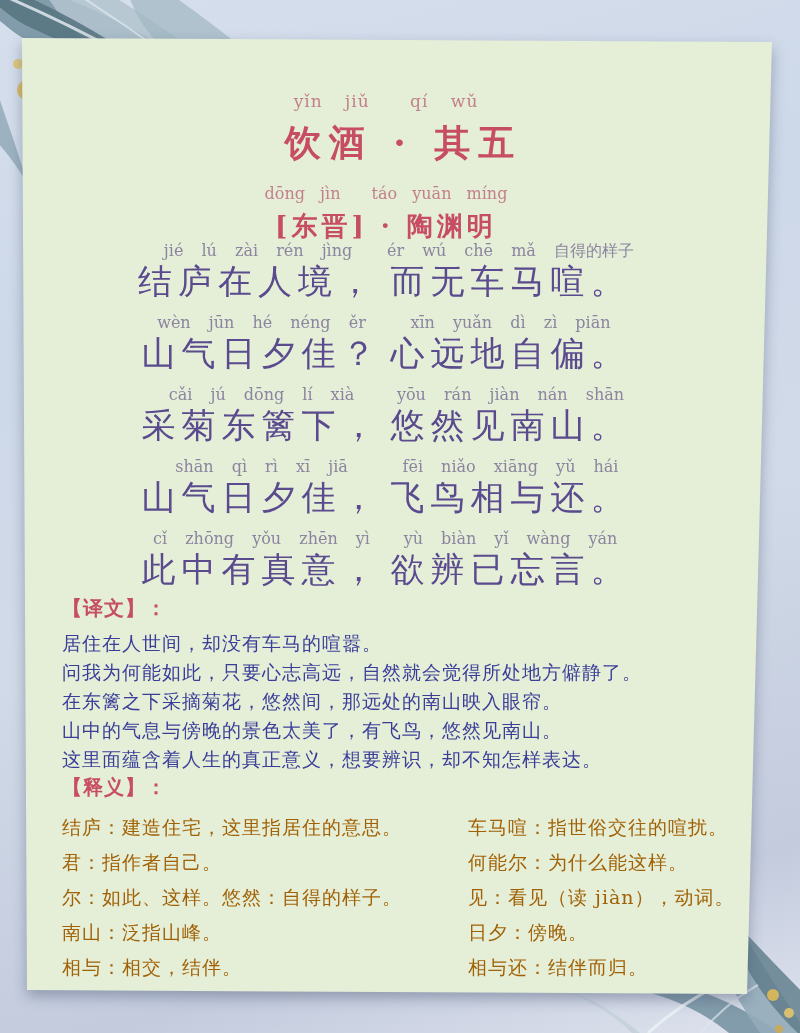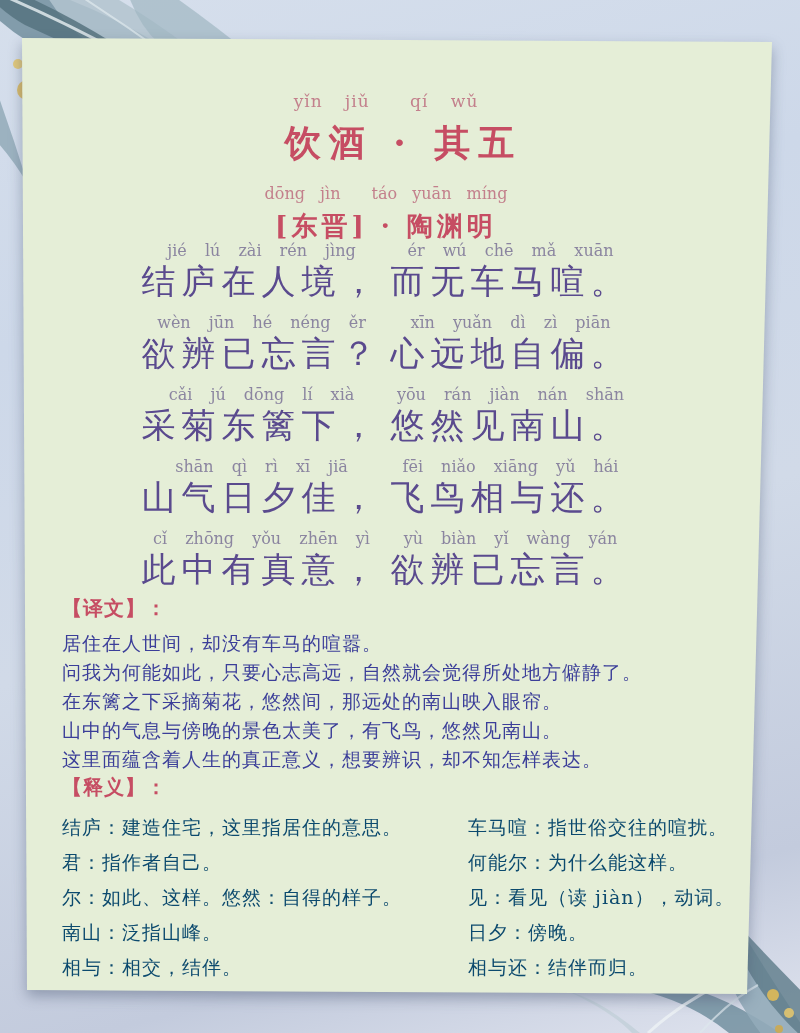--- a/index.html
+++ b/index.html
@@ -29,21 +29,21 @@
   .py{font-size:16px;color:#8b85a0;word-spacing:13px;line-height:19px;}
   .cn{font-size:34px;color:#5a4a8e;letter-spacing:6px;line-height:42px;}
 
   .sec-header{font-size:20px;font-weight:bold;color:#c64d63;letter-spacing:1px;}
   .yiwen-block{position:absolute;top:557px;left:40px;width:670px;}
   .yiwen-lines{margin-top:7px;}
   .yiwen-lines div{font-size:19px;color:#3b3e99;line-height:29px;letter-spacing:1px;}
 
   .shiyi-block{position:absolute;top:736px;left:40px;width:676px;}
   .gloss-grid{display:grid;grid-template-columns:406px 270px;margin-top:9px;}
-  .gloss-grid div{font-size:19px;color:#0c4a6e;line-height:35px;letter-spacing:1px;white-space:nowrap;}
+  .gloss-grid div{font-size:19px;color:#a16207;line-height:35px;letter-spacing:1px;white-space:nowrap;}
 </style>
 </head>
 <body>
 
 <div class="page">
 
   <svg class="decor" width="800" height="1033" viewBox="0 0 800 1033">
 
     <g>
       <path d="M -40 -30 Q 120 -5 260 120 Q 150 95 60 58 Q -10 28 -40 -30 Z" fill="#7d98a8" opacity="0.95"></path>
@@ -90,28 +90,28 @@
       <div class="author">[东晋] · 陶渊明</div>
     </div>
 
     <div class="poem-block">
       <div class="poem-line">
         <div class="half">
             <span class="py">jié lú zài rén jìng</span>
             <span class="cn">结庐在人境，</span>
           </div>
         <div class="half">
-            <span class="py">ér wú chē mǎ xuān</span>
+            <span class="py">ér wú chē mǎ 自得的样子</span>
             <span class="cn">而无车马喧。</span>
           </div>
       </div>
       <div class="poem-line">
         <div class="half">
             <span class="py">wèn jūn hé néng ěr</span>
-            <span class="cn">欲辨已忘言？</span>
+            <span class="cn">山气日夕佳？</span>
           </div>
         <div class="half">
             <span class="py">xīn yuǎn dì zì piān</span>
             <span class="cn">心远地自偏。</span>
           </div>
       </div>
       <div class="poem-line">
         <div class="half">
             <span class="py">cǎi jú dōng lí xià</span>
             <span class="cn">采菊东篱下，</span>

